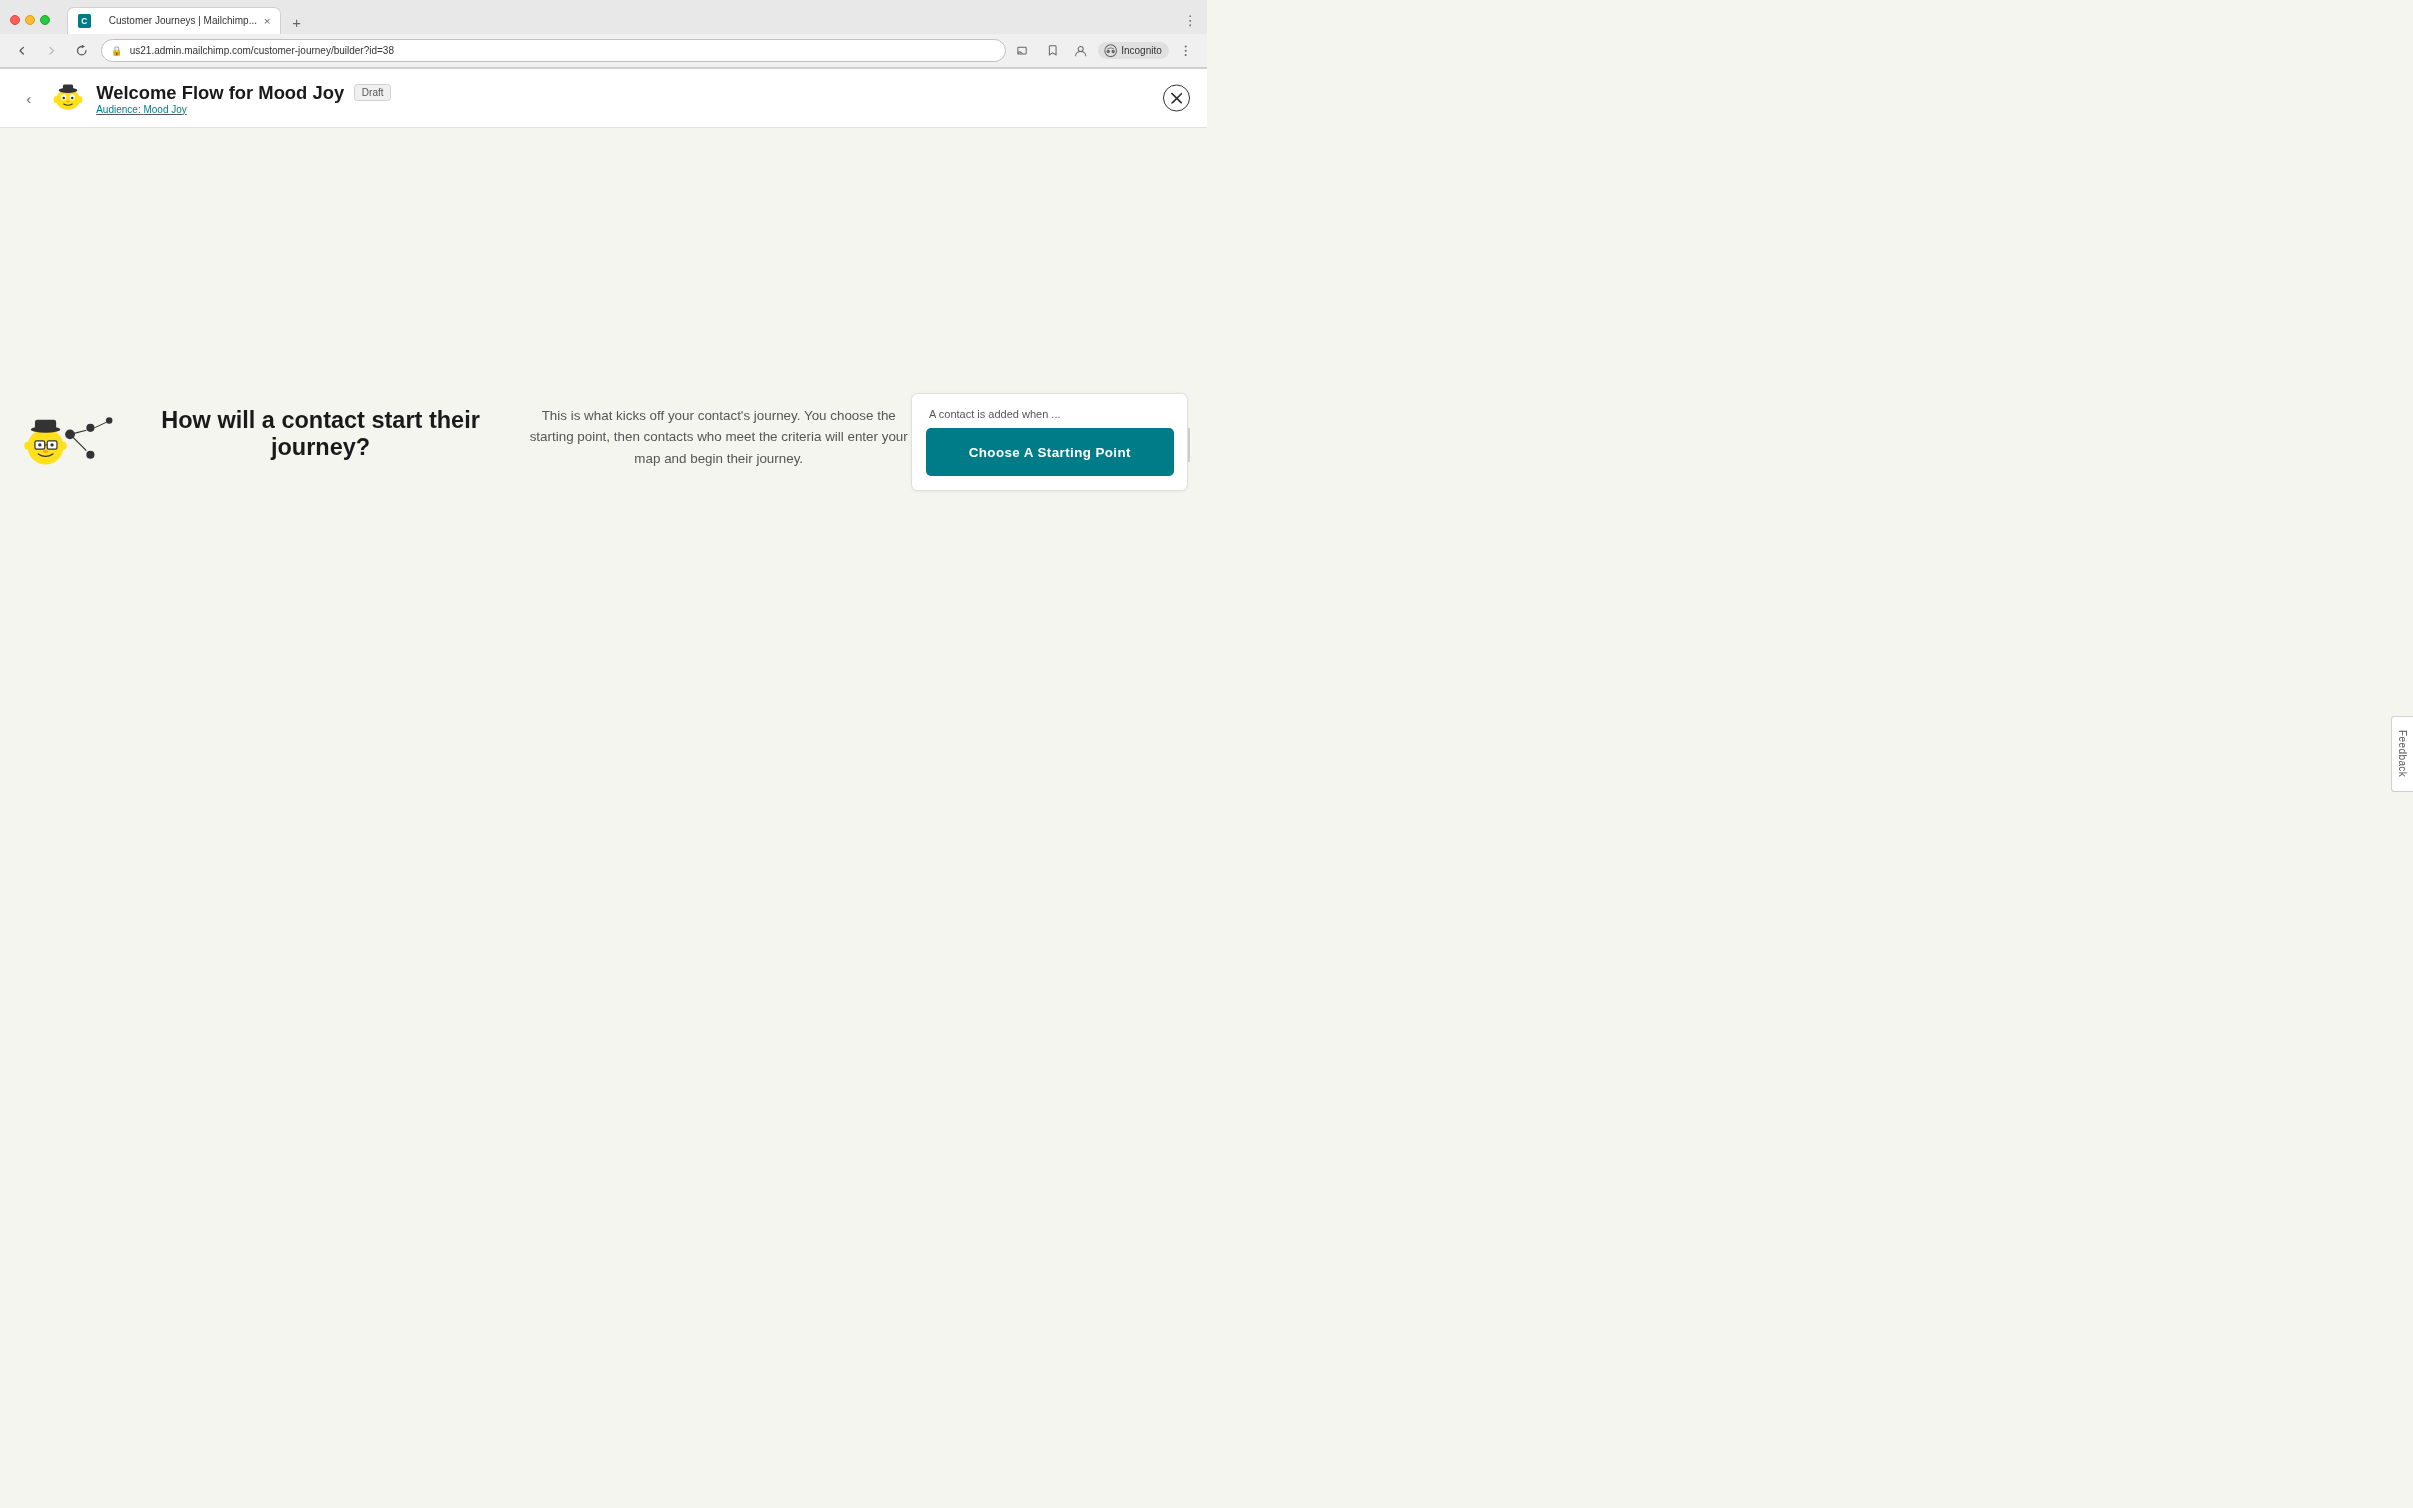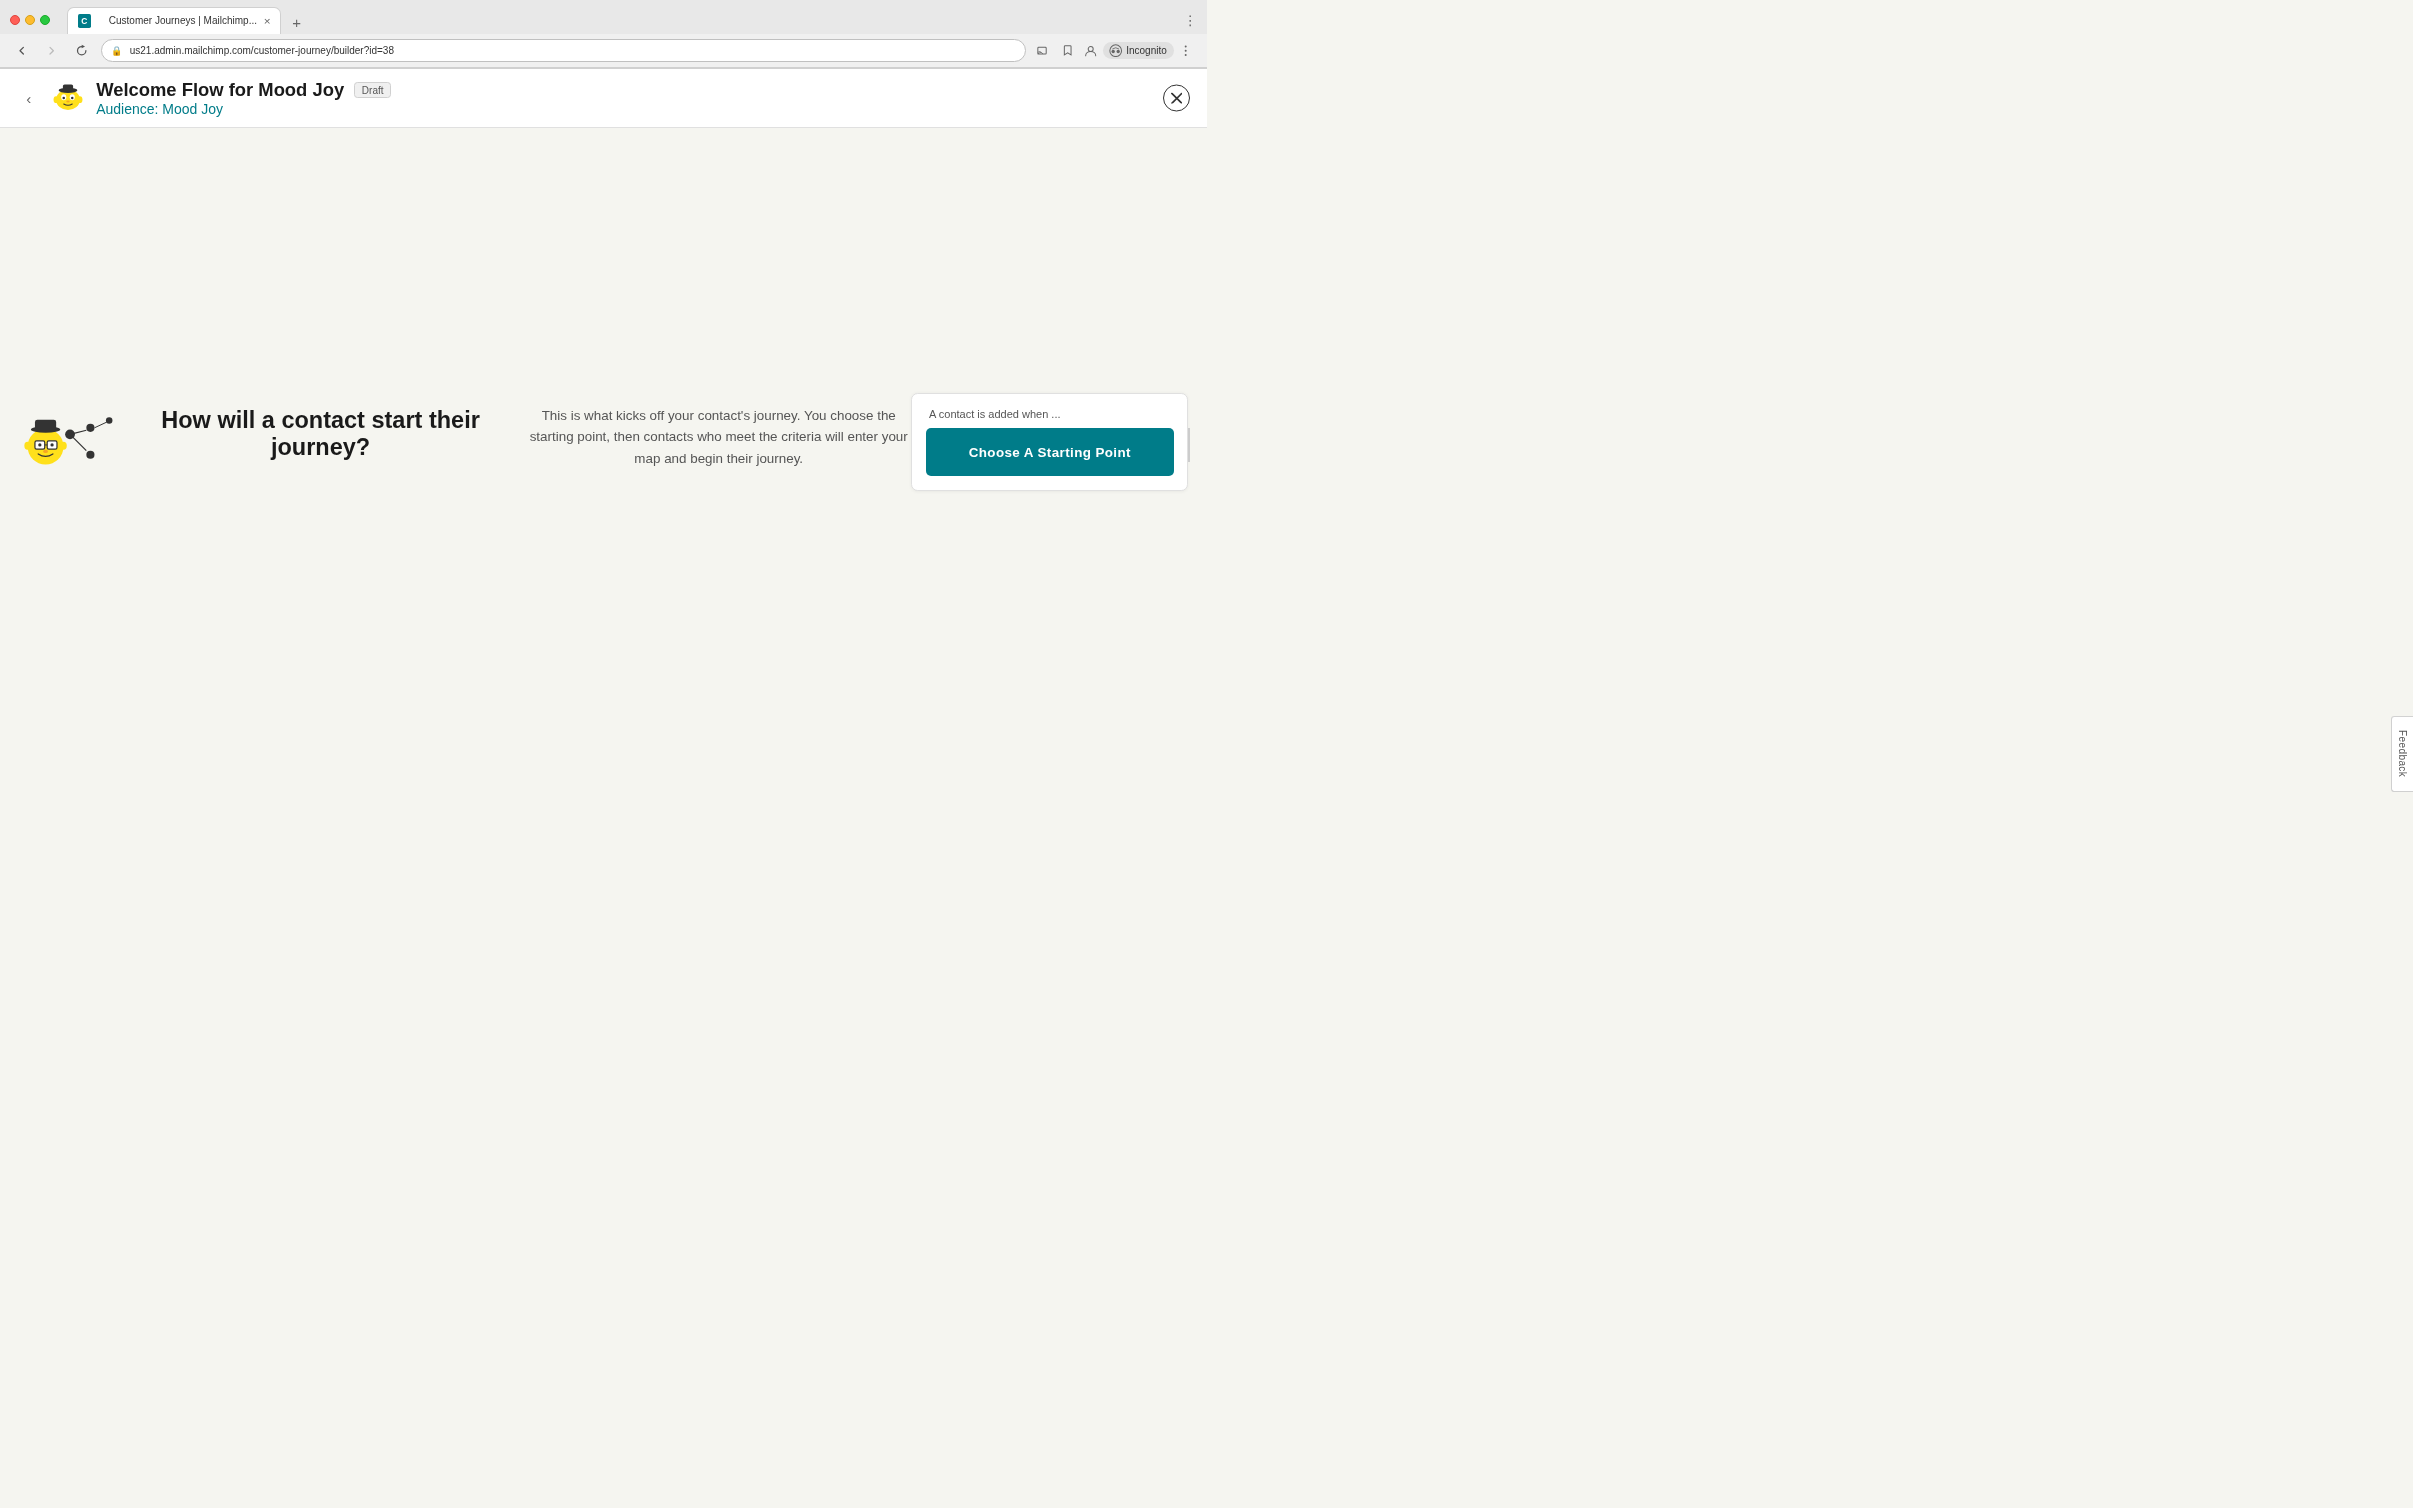--- a/index.html
+++ b/index.html
@@ -144,20 +144,21 @@
     }
 
     .address-bar-url {
       font-size: 10px;
       color: #333;
       flex: 1;
     }
 
     .nav-icons {
       display: flex;
+      gap: 5px;
       align-items: center;
     }
 
     .nav-icon-btn {
       width: 23.5px;
       height: 23.5px;
       display: flex;
       align-items: center;
       justify-content: center;
       color: #666;
@@ -226,22 +227,23 @@
     .draft-badge {
       background: #f0f0f0;
       border: 0.8px solid #d0d0d0;
       color: #555;
       font-size: 10px;
       padding: 1.7px 6.7px;
       border-radius: 3.4px;
     }
 
     .header-audience {
-      font-size: 14px;
+      font-size: 10px;
       color: #555;
+      text-decoration: underline;
     }
 
     .header-audience span {
       color: #007c89;
       font-weight: 500;
     }
 
     .close-btn {
       position: absolute;
       right: 17px;

